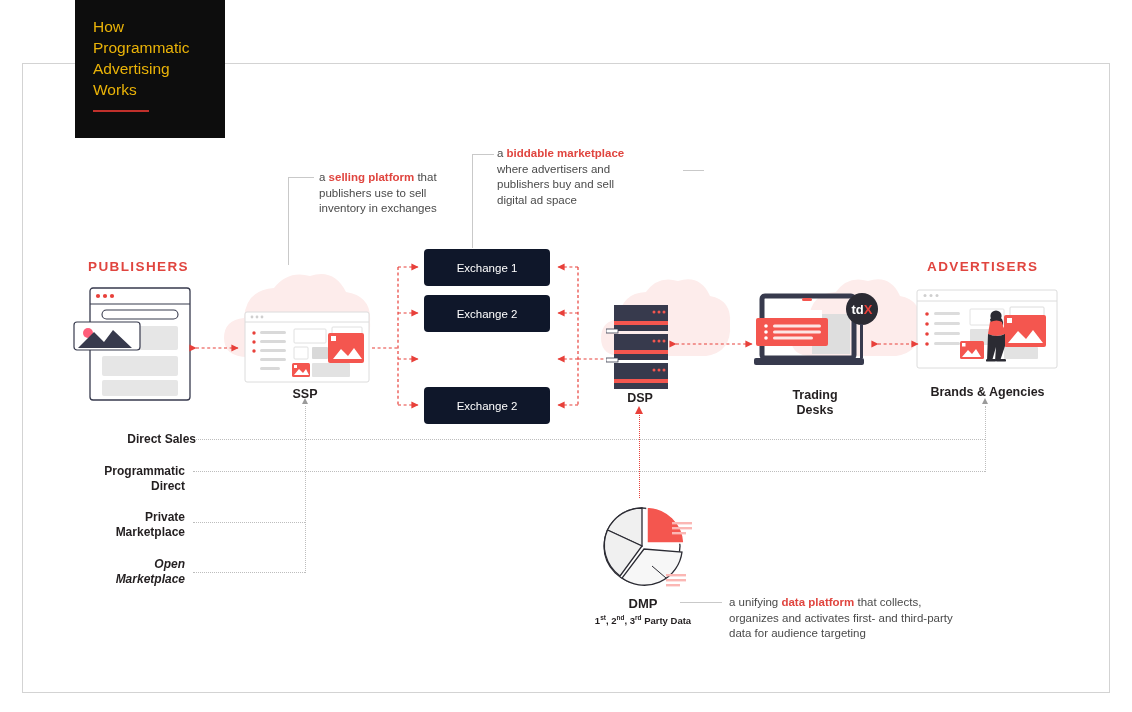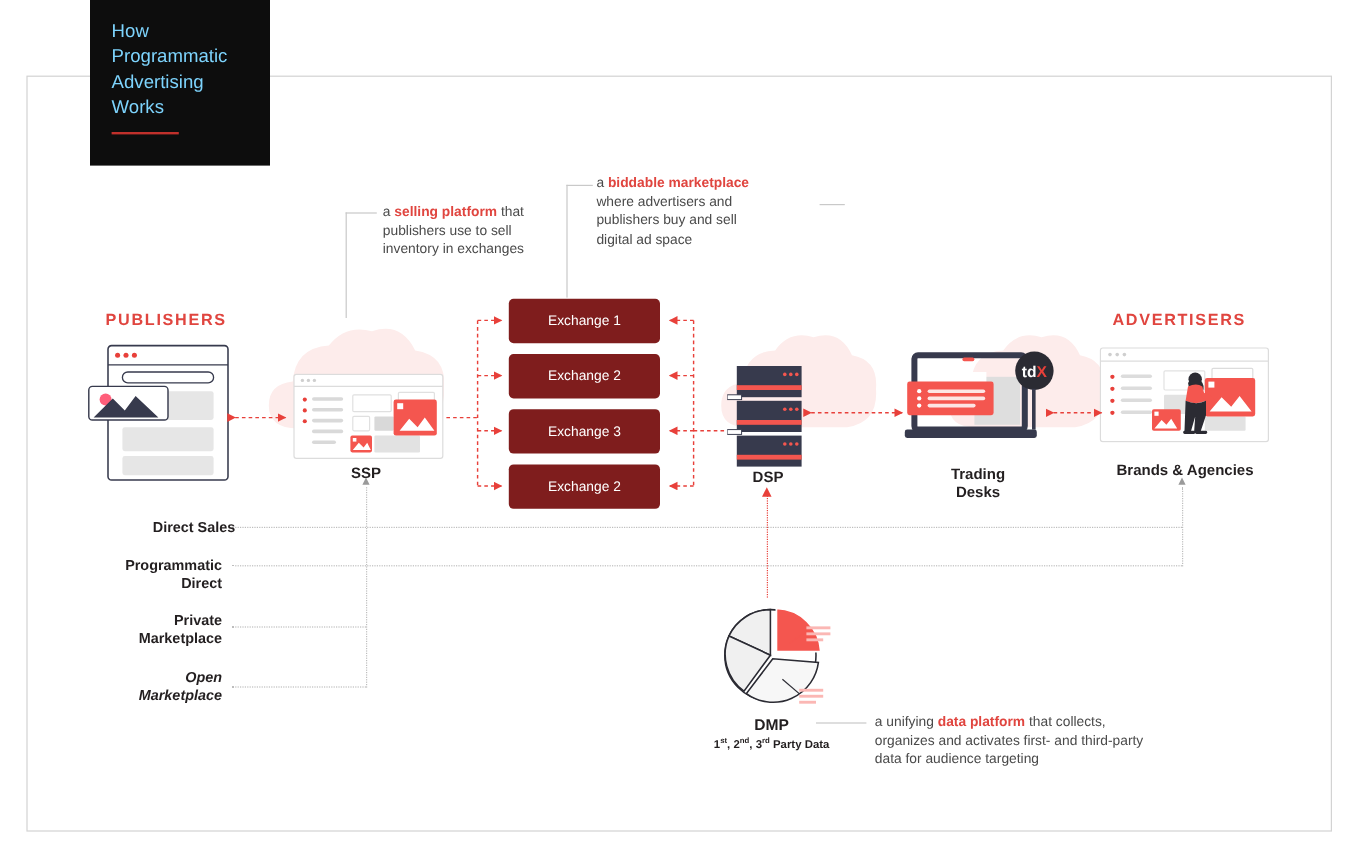--- a/index.html
+++ b/index.html
@@ -24,21 +24,21 @@
   
   .title-block {
     position:absolute; left:75px; top:0;
     width:150px; height:138px;
     background:#0d0d0d;
     z-index:30;
   }
   .title-text {
     position:absolute; left:18px; top:16px;
     width:120px;
-    color:#7dd3fc;
+    color:#eab308;
     font-size:15.5px;
     line-height:21px;
     font-weight:400;
     white-space:pre-line;
   }
   .title-rule {
     position:absolute; left:18px; top:110px;
     width:56px; height:2px;
     background:#c0302b;
   }
@@ -106,21 +106,21 @@
 
   
   .leader { position:absolute; background:#c9c9c9; }
   .leader-v { width:1px; }
   .leader-h { height:1px; }
 
   
   .exchange {
     position:absolute;
     left:424px; width:126px; height:37px;
-    background:#7f1d1d;
+    background:#0f172a;
     border-radius:4px;
     color:#ffffff;
     font-size:11.5px;
     display:flex; align-items:center; justify-content:center;
   }
   #ex1 { top:249px; }
   #ex2 { top:295px; }
   #ex3 { top:341px; }
   #ex4 { top:387px; }
 
@@ -383,23 +383,20 @@
         </g>
     </svg>
   </div>
 
   <div class="exchange" id="ex1">
       <span>Exchange 1</span>
     </div>
   <div class="exchange" id="ex2">
       <span>Exchange 2</span>
     </div>
-  <div class="exchange" id="ex3">
-      <span>Exchange 3</span>
-    </div>
   <div class="exchange" id="ex4">
       <span>Exchange 2</span>
     </div>
 
   <div class="sec-head" id="head-publishers">PUBLISHERS</div>
   <div class="sec-head" id="head-advertisers">ADVERTISERS</div>
 
   <div class="cap" id="cap-ssp">SSP</div>
   <div class="cap" id="cap-dsp">DSP</div>
   <div class="cap" id="cap-td" style="white-space:pre-line;">Trading

